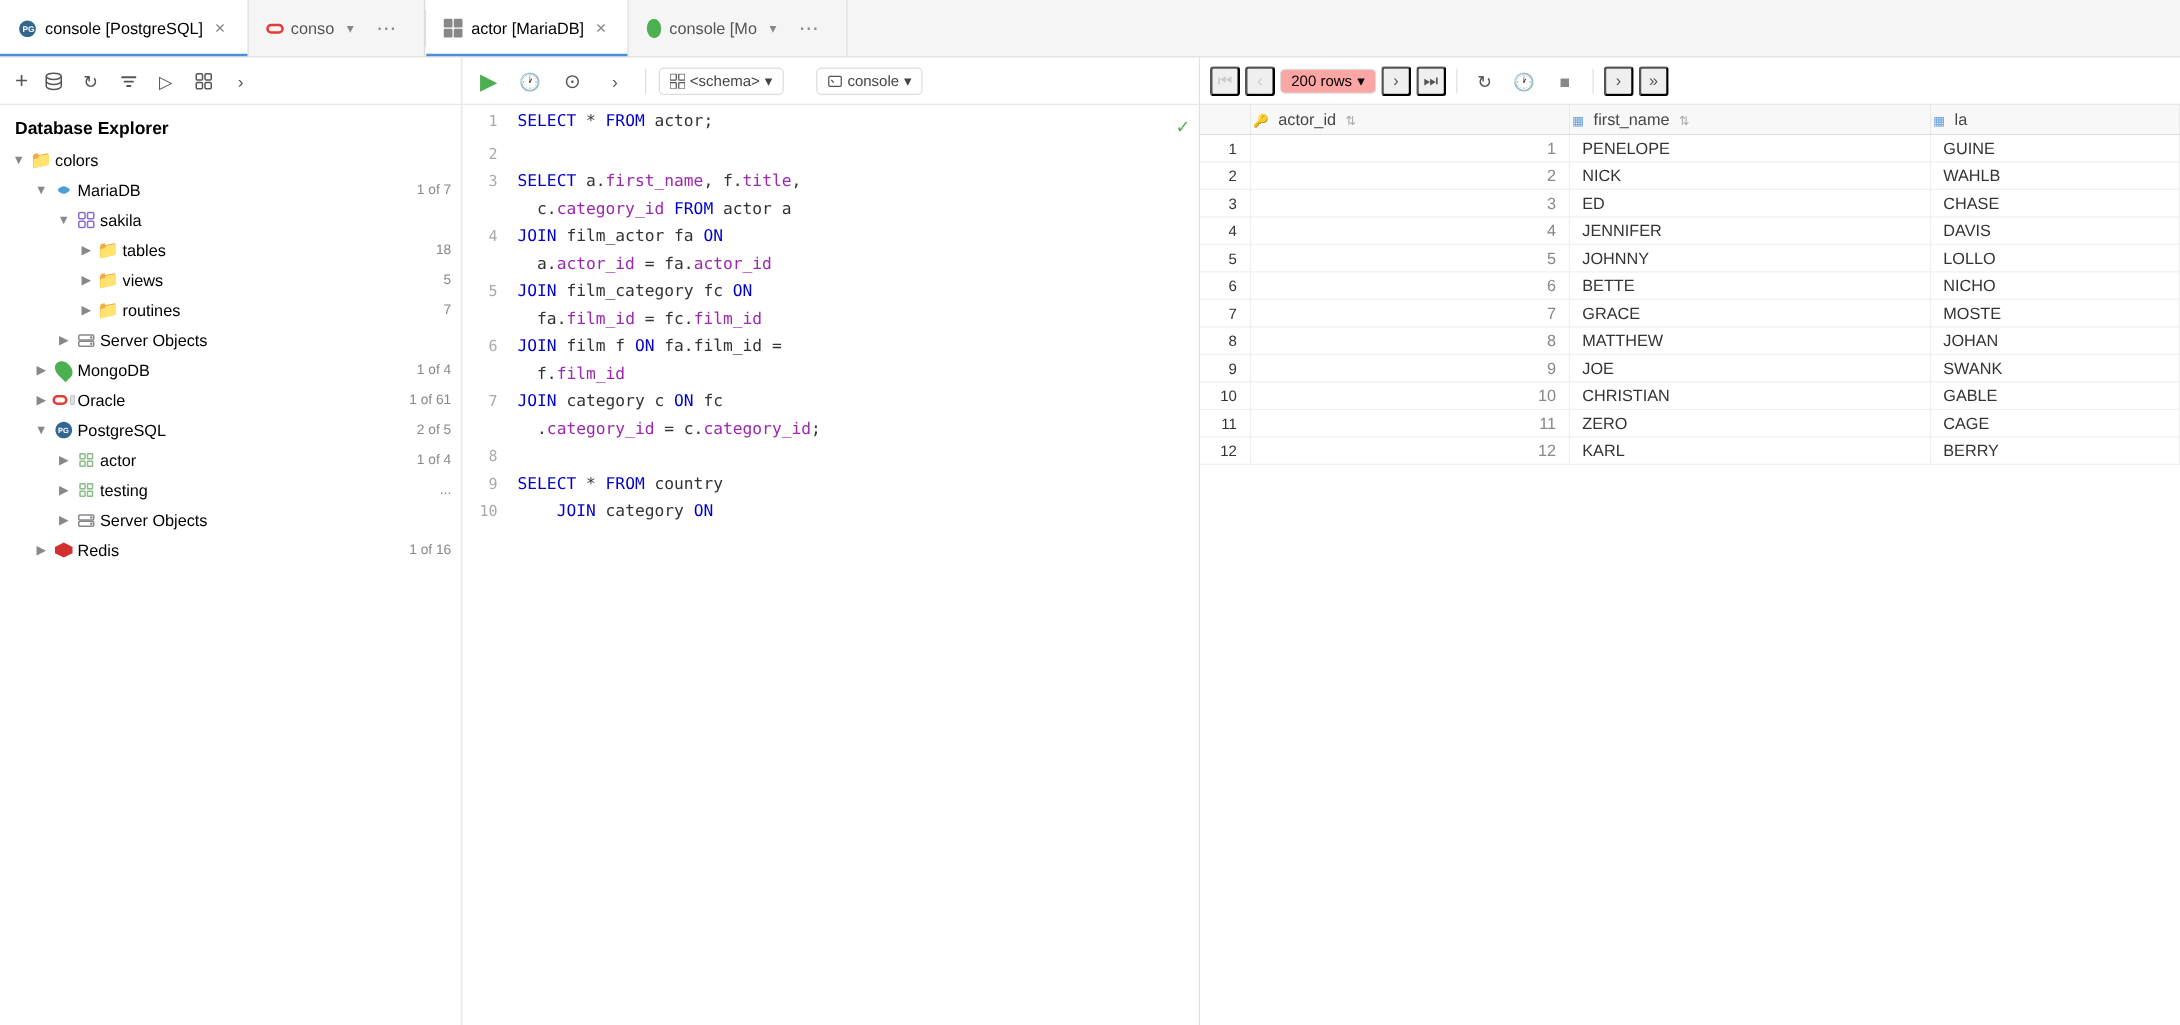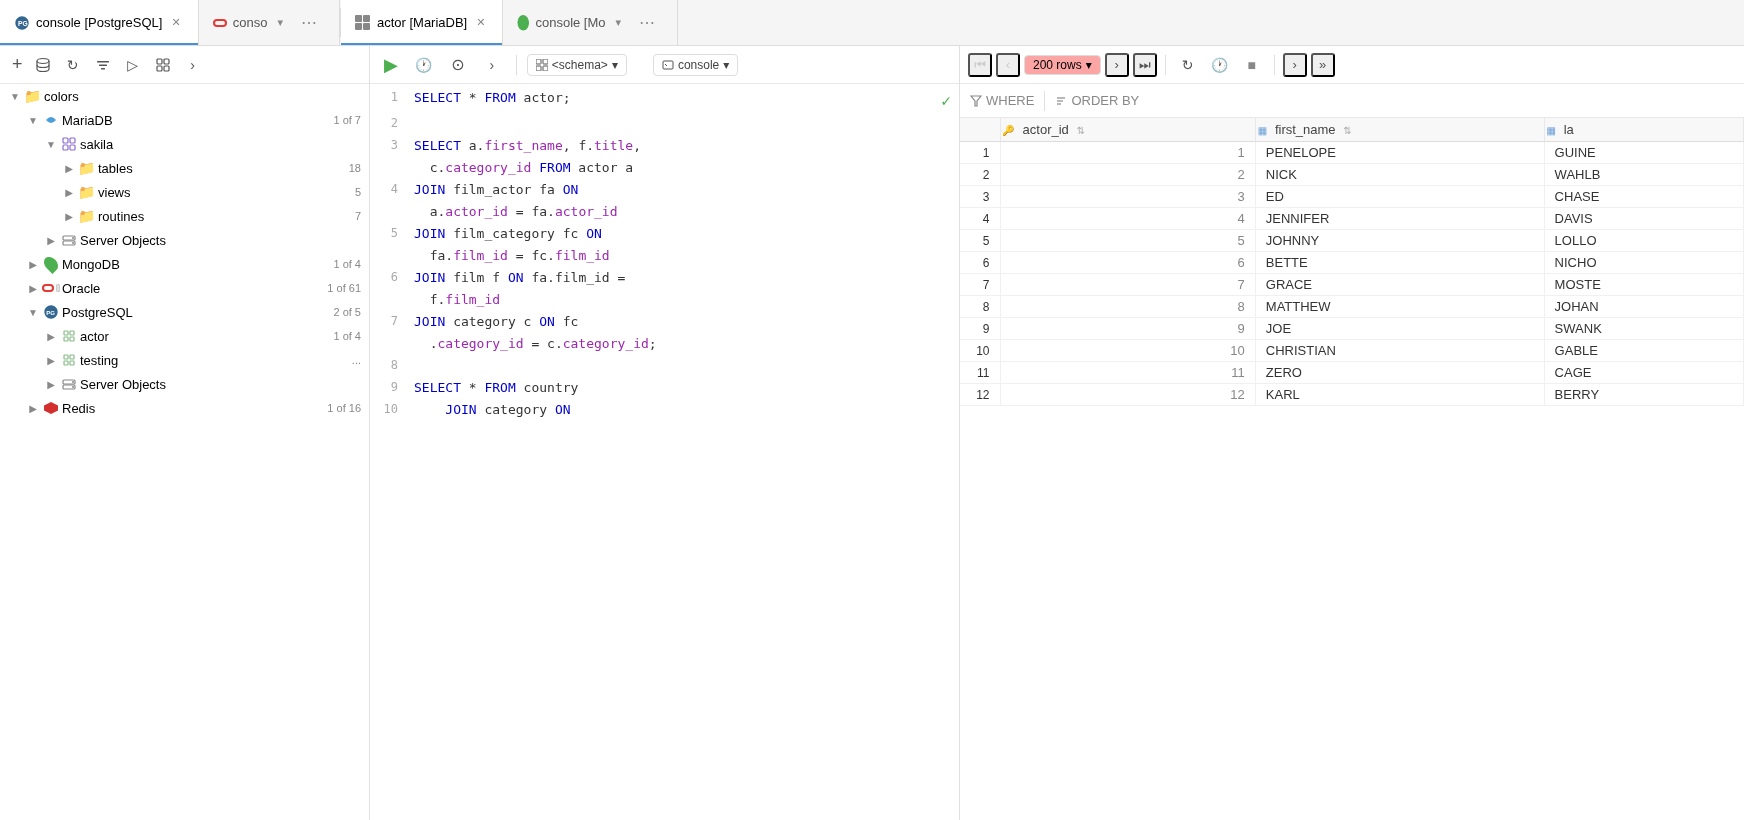--- a/index.html
+++ b/index.html
@@ -249,20 +249,21 @@
         <svg width="14" height="14" viewBox="0 0 14 14">
           <rect x="1" y="1" width="5" height="5" rx="1" fill="none" stroke="#555" stroke-width="1.2"></rect>
           <rect x="8" y="1" width="5" height="5" rx="1" fill="none" stroke="#555" stroke-width="1.2"></rect>
           <rect x="1" y="8" width="5" height="5" rx="1" fill="none" stroke="#555" stroke-width="1.2"></rect>
           <rect x="8" y="8" width="5" height="5" rx="1" fill="none" stroke="#555" stroke-width="1.2"></rect>
         </svg>
       </button>
       <button class="toolbar-btn">›</button>
     </div>
 
+    <div class="sidebar-title">Database Explorer</div>
 
     <div class="sidebar-tree">
 
       <div class="tree-item">
         <span class="tree-arrow">▼</span>
         <span class="tree-icon icon-folder">📁</span>
         <span class="tree-label">colors</span>
       </div>
 
       <div class="tree-item">
@@ -575,37 +576,20 @@
       <button class="nav-btn">⏭</button>
       <div style="width:1px;height:20px;background:#e0e0e0;margin:0 4px;"></div>
       <button class="toolbar-btn">↻</button>
       <button class="toolbar-btn">🕐</button>
       <button class="toolbar-btn" style="color:#888;">■</button>
       <div style="width:1px;height:20px;background:#e0e0e0;margin:0 4px;"></div>
       <button class="nav-btn">›</button>
       <button class="nav-btn">»</button>
     </div>
 
-    <div style="display:flex;align-items:center;border-bottom:1px solid #e8e8e8;height:34px;flex-shrink:0;background:#fff;">
-      <div class="results-filter">
-        <svg width="12" height="12" viewBox="0 0 12 12">
-          <polygon points="1,1 11,1 7,6 7,11 5,11 5,6" fill="none" stroke="#888" stroke-width="1.2"></polygon>
-        </svg>
-        <span style="color:#888;font-size:13px;font-weight:500;">WHERE</span>
-      </div>
-      <div style="width:1px;height:20px;background:#e0e0e0;"></div>
-      <div class="results-order">
-        <svg width="12" height="12" viewBox="0 0 12 12">
-          <line x1="2" y1="3" x2="10" y2="3" stroke="#888" stroke-width="1.2"></line>
-          <line x1="2" y1="6" x2="8" y2="6" stroke="#888" stroke-width="1.2"></line>
-          <line x1="2" y1="9" x2="6" y2="9" stroke="#888" stroke-width="1.2"></line>
-        </svg>
-        <span style="color:#888;font-size:13px;font-weight:500;">ORDER BY</span>
-      </div>
-    </div>
 
     <div class="data-table">
       <table>
         <thead>
           <tr>
             <th style="width:40px;"></th>
             <th>
               <span class="col-header-icon">🔑</span>
               <span>actor_id</span>
               <span class="col-header-sort">⇅</span>

